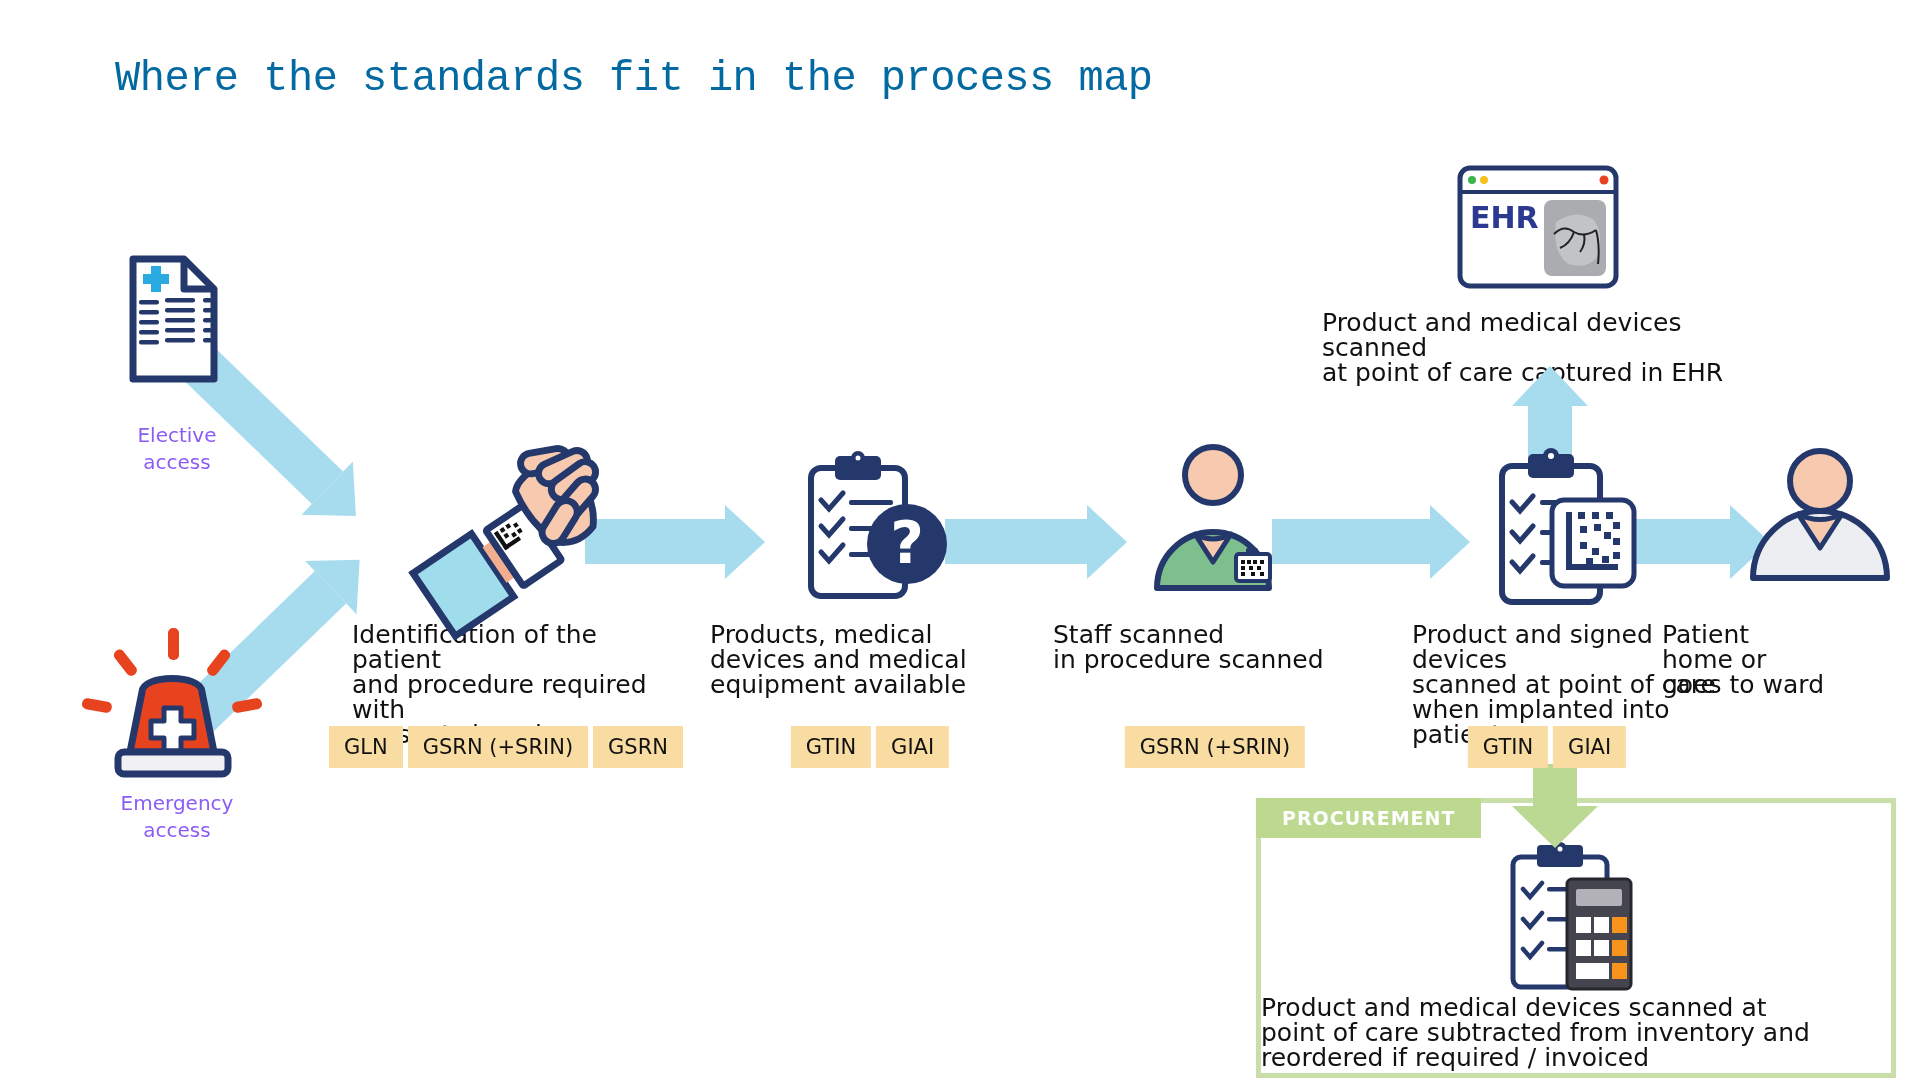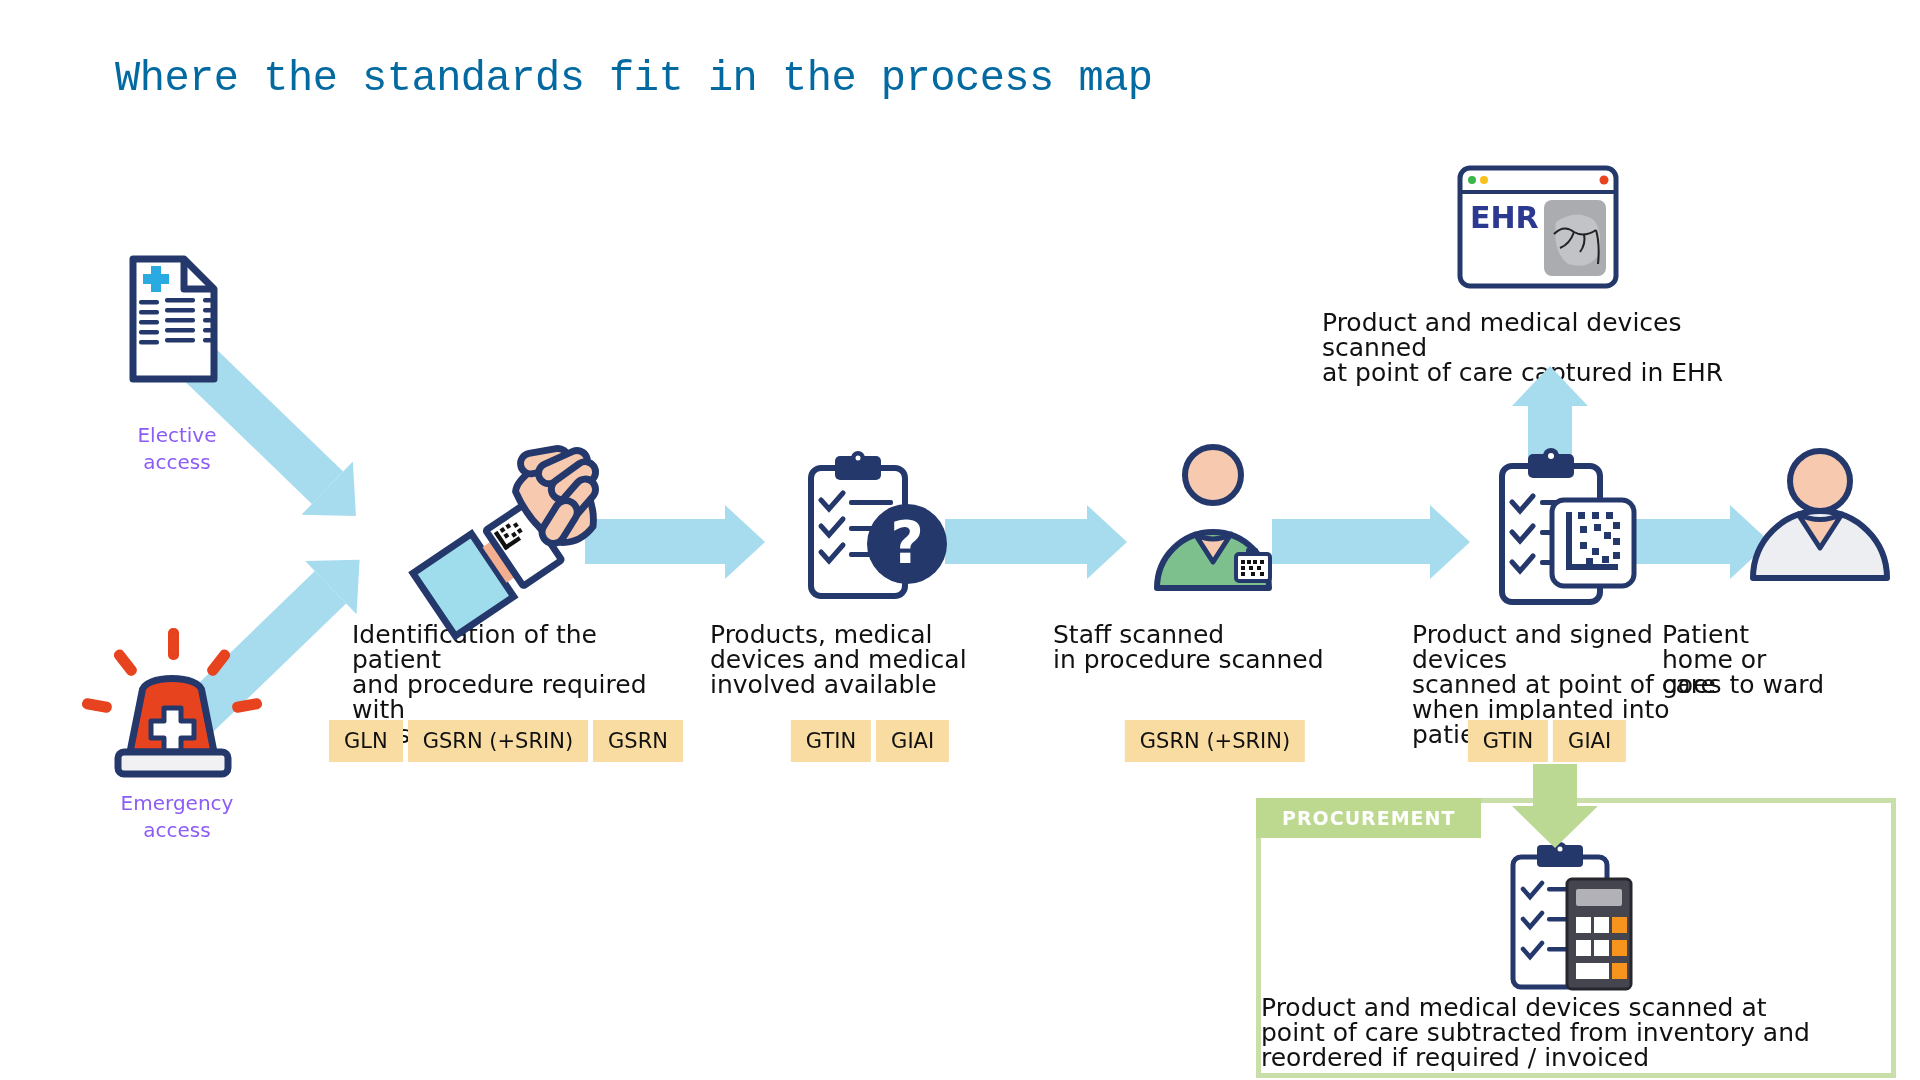--- a/index.html
+++ b/index.html
@@ -30,21 +30,21 @@
     border-bottom:40px solid var(--arrow_blue);}
   .vdown{position:absolute;width:44px;background:var(--green_arrow);z-index:2;}
   .vdown::after{content:"";position:absolute;top:100%;left:50%;transform:translateX(-50%);
     width:0;height:0;border-left:43px solid transparent;border-right:43px solid transparent;
     border-top:42px solid var(--green_arrow);}
 
   .icon{position:absolute;z-index:3;}
 
   .tag-row{position:absolute;top:720px;display:flex;gap:5px;transform:translateX(-50%);
     white-space:nowrap;z-index:4;}
-  .tag{background:var(--tag_bg);height:42px;line-height:42px;padding:0 15px;font-size:21px;color:#111;}
+  .tag{background:var(--tag_bg);height:42px;line-height:42px;padding:0 15px;font-size:21px;color:#111;margin-top:6px;}
 
   .proc-box{position:absolute;left:1256px;top:798px;width:640px;height:280px;
     border:5px solid var(--green_border);background:#fff;z-index:1;}
   .proc-label{position:absolute;left:-5px;top:-5px;height:40px;line-height:40px;
     background:var(--green_label_bg);color:#fff;font-weight:bold;font-size:19px;
     letter-spacing:1px;padding:0 26px;}
   .proc-caption{position:absolute;left:0;right:0;top:192px;}
 </style>
 </head>
 <body>
@@ -283,21 +283,21 @@
     </svg>
   </div>
   <div class="abs caption" style="left:1322px;top:310px;width:460px;">Product and medical devices scanned
 at point of care captured in EHR</div>
 
   <div class="abs caption" style="left:352px;top:622px;width:320px;">Identification of the patient
 and procedure required with
 consent signed</div>
   <div class="abs caption" style="left:710px;top:622px;width:320px;">Products, medical
 devices and medical
-involved available</div>
+equipment available</div>
   <div class="abs caption" style="left:1053px;top:622px;width:320px;">Staff scanned
 in procedure scanned</div>
   <div class="abs caption" style="left:1412px;top:622px;width:320px;">Product and signed devices
 scanned at point of care
 when implanted into patient</div>
   <div class="abs caption" style="left:1662px;top:622px;width:320px;">Patient
 home or
 goes to ward</div>
 
   <div class="tag-row" style="left:506px;">

